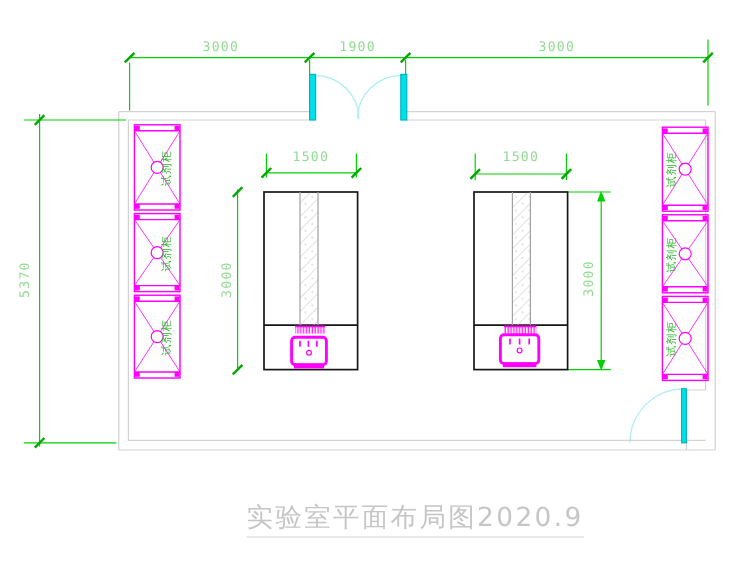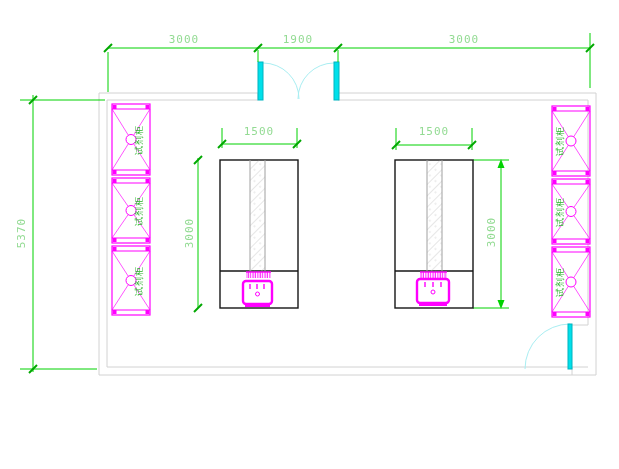--- a/index.html
+++ b/index.html
@@ -201,13 +201,14 @@
   <div class="txt dimtext ctr" style="left:434px;top:131px">1500</div>
   <div class="txt dimtext rot" style="left:491px;top:232px">3000</div>
 
   <div class="txt cablabel rot" style="left:139px;top:140px">试剂柜</div>
   <div class="txt cablabel rot" style="left:139px;top:211px">试剂柜</div>
   <div class="txt cablabel rot" style="left:139px;top:281px">试剂柜</div>
   <div class="txt cablabel rot" style="left:560px;top:141px">试剂柜</div>
   <div class="txt cablabel rot" style="left:560px;top:212px">试剂柜</div>
   <div class="txt cablabel rot" style="left:560px;top:282px">试剂柜</div>
 
+  <div class="txt title ctr" style="left:346px;top:432px">实验室平面布局图2020.9</div>
 </div>
 
 </body></html>

